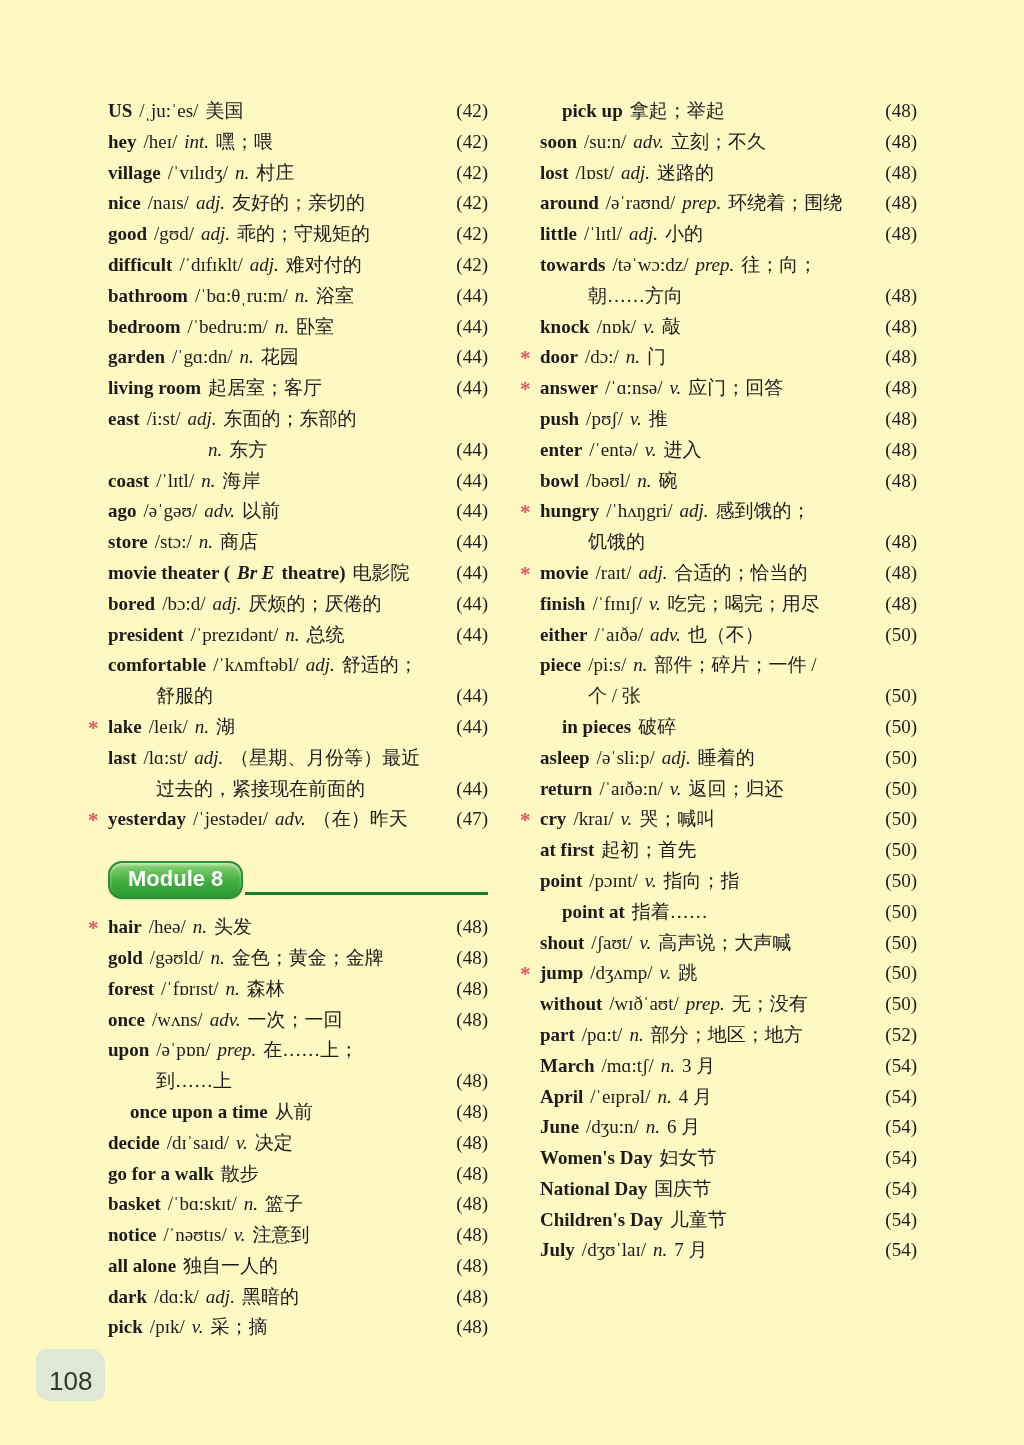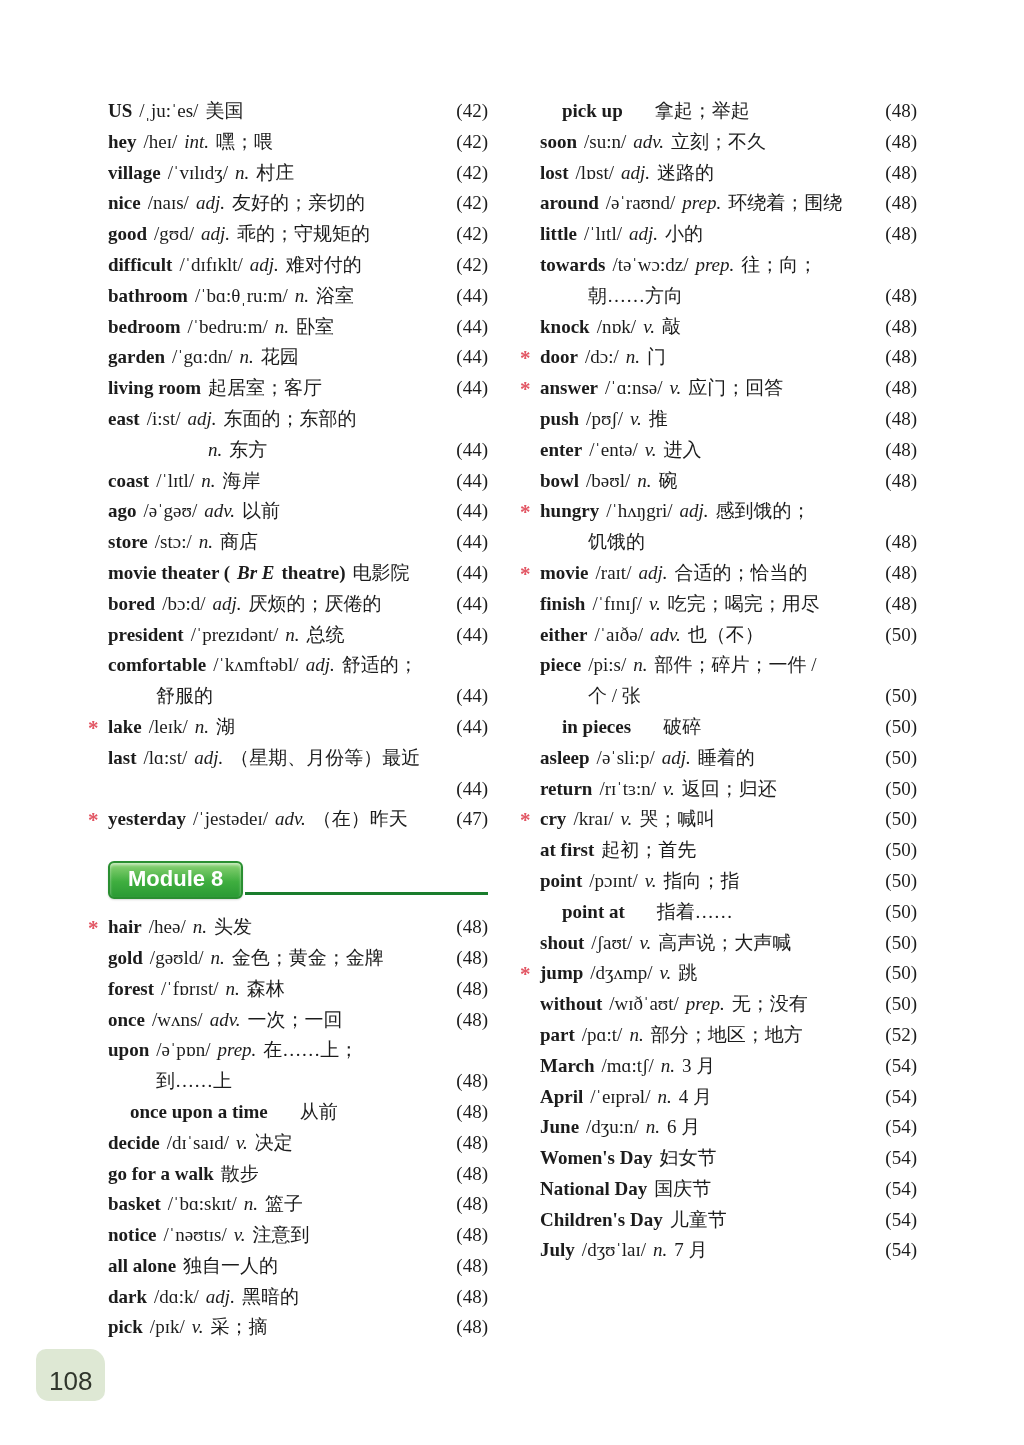--- a/index.html
+++ b/index.html
@@ -9,21 +9,21 @@
     --badge-border:#2a8f31;
     --line-green:#1a7d2d;
     --star-red:#e25563;
     --pagebadge-bg:#dee8d4;
     --ink:#1c1c1c;
   }
   html,body{margin:0;padding:0;background:#e9e9e9;}
   .page{
     position:relative;
     width:1024px;height:1445px;
-    background:#ffffff;
+    background:#fef9c3;
     font-family:"Liberation Serif","DejaVu Serif",serif;
     color:var(--ink);
     overflow:hidden;
   }
   .col{position:absolute;top:96px;}
   .col-left{left:108px;width:380px;}
   .col-right{left:540px;width:377px;}
   .row{
     position:relative;
     display:flex;
@@ -37,33 +37,33 @@
   .part-w{font-weight:bold;}
   .part-bi{font-weight:bold;font-style:italic;}
   .part-pos{font-style:italic;font-family:Liberation Serif, serif;}
   .part-p,.part-g{font-weight:normal;}
   .pageref{margin-left:auto;font-weight:normal;}
   .star{
     position:absolute;left:-20px;top:1px;
     color:var(--star-red);
     font-weight:bold;font-size:21px;line-height:30.8px;
   }
-  .ind-phrase{padding-left:22px;gap:25px;}
+  .ind-phrase{padding-left:22px;}
   .ind-cont{padding-left:48px;justify-content:space-between;}
   .ind-cont2{padding-left:100px;}
   .module-block{
     display:flex;align-items:flex-end;
     height:38px;margin-top:26px;margin-bottom:13px;
   }
   .module-badge{
     display:inline-flex;align-items:center;
     padding:2px 18px 4px 18px;
     background:linear-gradient(180deg,var(--badge-green-top) 0%,var(--badge-green-mid) 55%,var(--badge-green-dark) 100%);
     border:2px solid var(--badge-border);
-    border-radius:6px;
+    border-radius:14px;
     color:#ffffff;
     font-family:"Liberation Sans","DejaVu Sans",sans-serif;
     font-weight:bold;font-size:22px;line-height:28px;
     box-shadow:inset 0 2px 3px rgba(255,255,255,.55), 0 1px 2px rgba(0,0,0,.15);
   }
   .module-line{
     flex:1;height:3px;margin:0 0 4px 2px;
     background:var(--line-green);
   }
   .page-number-badge{
@@ -219,20 +219,21 @@
         <span class="part part-g">湖</span>
         <span class="pageref">(44)</span>
       </div>
       <div class="row">
         <span class="part part-w">last</span>
         <span class="part part-p">/lɑ:st/</span>
         <span class="part part-pos">adj.</span>
         <span class="part part-g">（星期、月份等）最近</span>
       </div>
       <div class="row ind-cont">
+        <span class="part part-g">过去的，紧接现在前面的</span>
         <span class="pageref">(44)</span>
       </div>
       <div class="row">
         <span class="star">*</span>
         <span class="part part-w">yesterday</span>
         <span class="part part-p">/ˈjestədeɪ/</span>
         <span class="part part-pos">adv.</span>
         <span class="part part-g">（在）昨天</span>
         <span class="pageref">(47)</span>
       </div>
@@ -468,21 +469,21 @@
       </div>
       <div class="row">
         <span class="part part-w">asleep</span>
         <span class="part part-p">/əˈsli:p/</span>
         <span class="part part-pos">adj.</span>
         <span class="part part-g">睡着的</span>
         <span class="pageref">(50)</span>
       </div>
       <div class="row">
         <span class="part part-w">return</span>
-        <span class="part part-p">/rɪˈtɜ:n/</span>
+        <span class="part part-p">/ˈaɪðə:n/</span>
         <span class="part part-pos">v.</span>
         <span class="part part-g">返回；归还</span>
         <span class="pageref">(50)</span>
       </div>
       <div class="row">
         <span class="star">*</span>
         <span class="part part-w">cry</span>
         <span class="part part-p">/kraɪ/</span>
         <span class="part part-pos">v.</span>
         <span class="part part-g">哭；喊叫</span>

